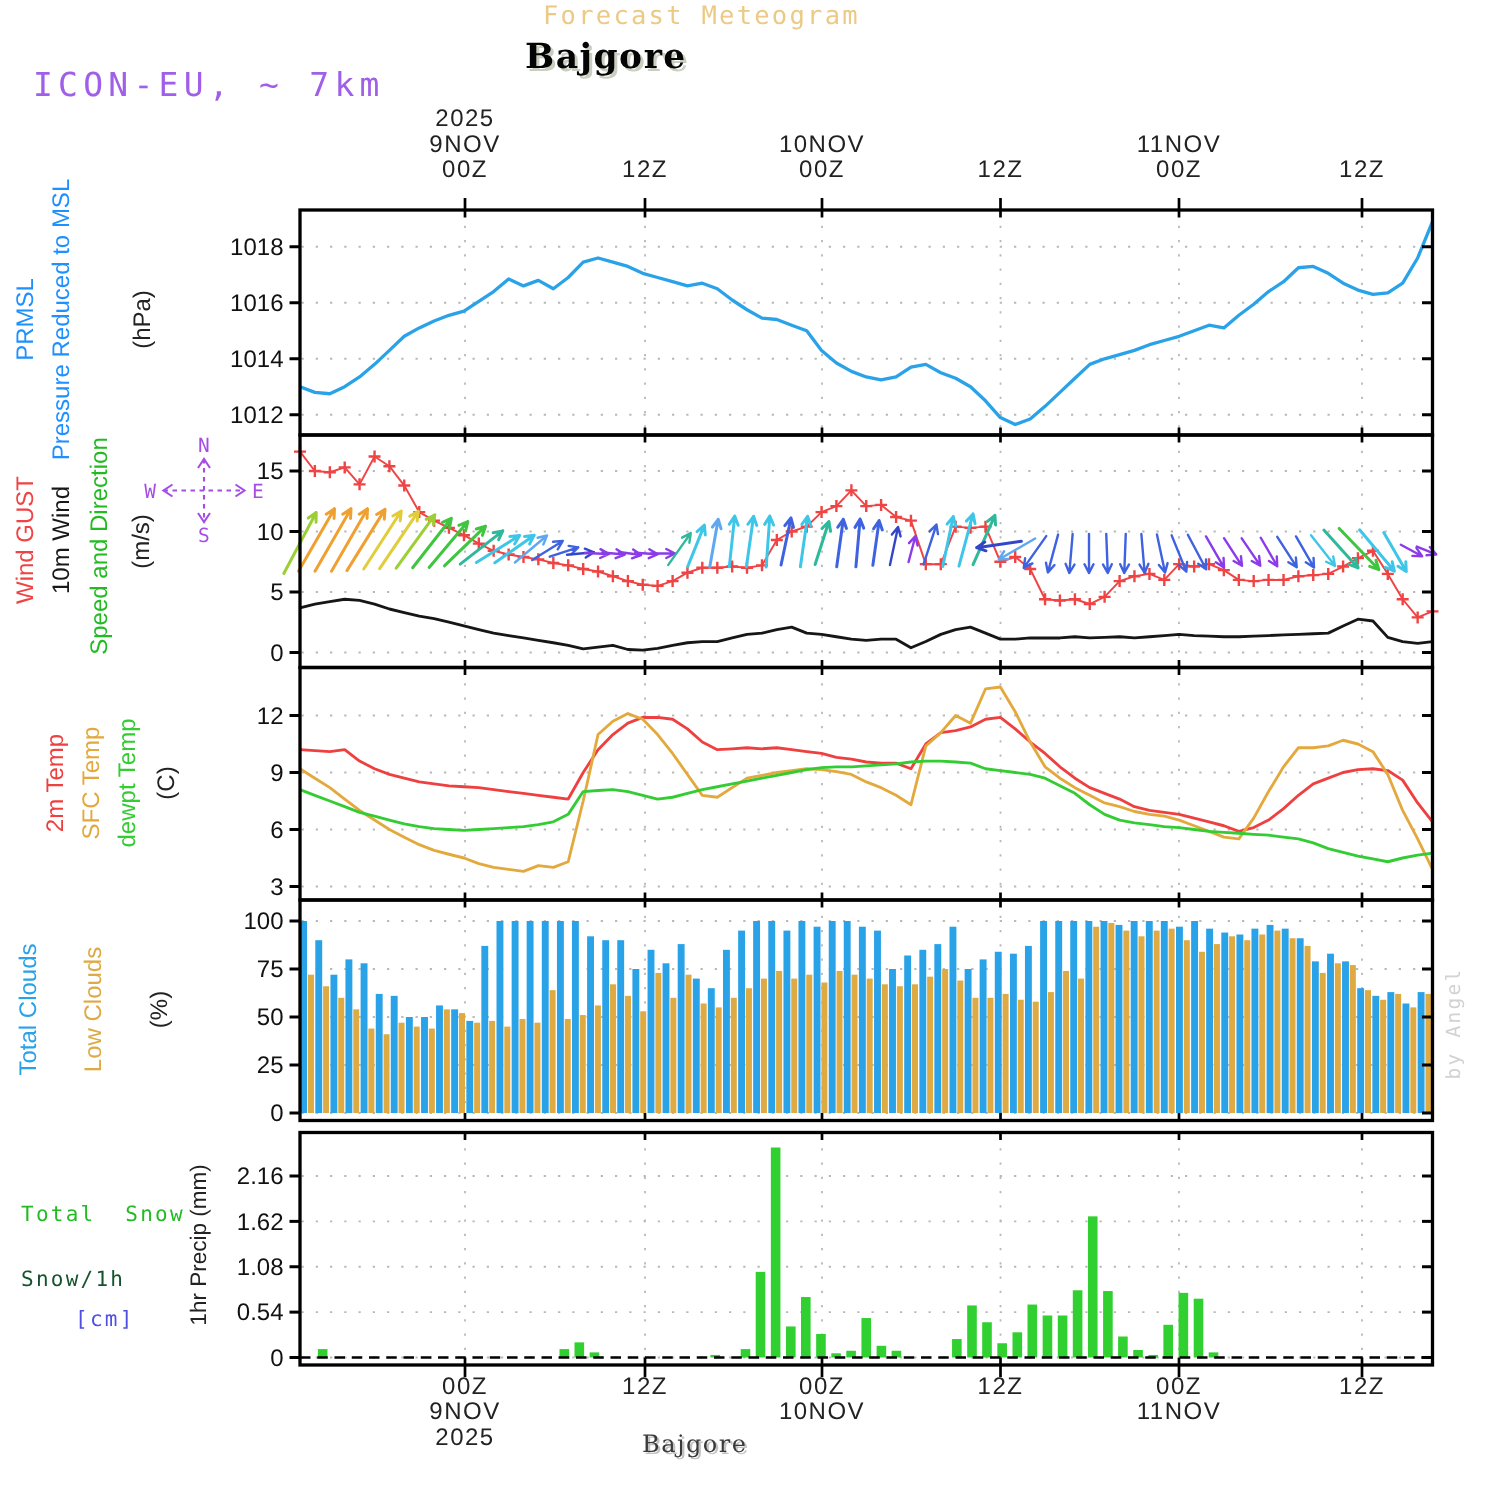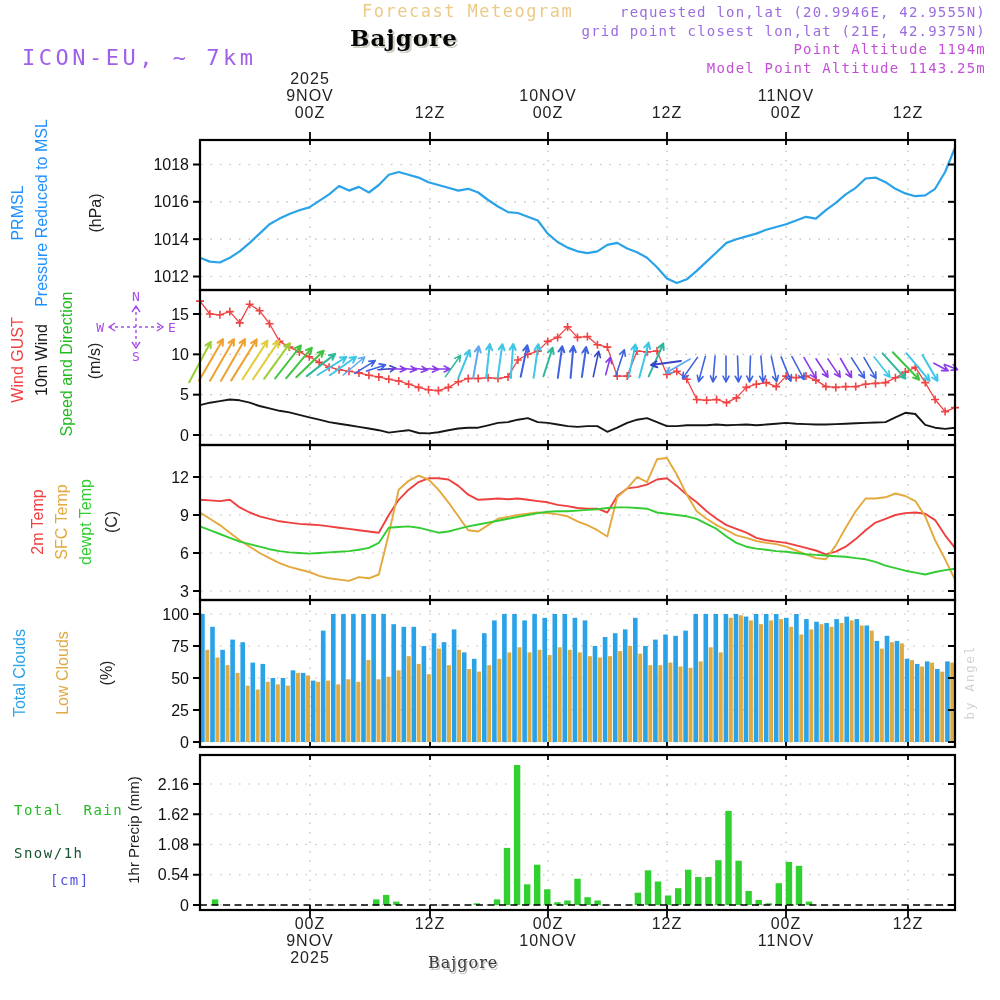--- a/index.html
+++ b/index.html
@@ -519,26 +519,20 @@
         <text x="136" y="301" text-anchor="middle" fill="#a64de8" font-size="13" font-family="&quot;DejaVu Sans Mono&quot;,monospace">N</text>
         <text x="136" y="361" text-anchor="middle" fill="#a64de8" font-size="13" font-family="&quot;DejaVu Sans Mono&quot;,monospace">S</text>
         <text x="104" y="332" text-anchor="end" fill="#a64de8" font-size="13" font-family="&quot;DejaVu Sans Mono&quot;,monospace">W</text>
         <text x="168" y="332" text-anchor="start" fill="#a64de8" font-size="13" font-family="&quot;DejaVu Sans Mono&quot;,monospace">E</text>
       </g>
     </svg>
 
   <div class="hdr-title" style="color: rgb(236, 202, 133);">Forecast Meteogram</div>
   <div class="station-title">Bajgore</div>
 
-  <div class="geo">
-    <div style="color: rgb(155, 107, 224);">requested lon,lat (20.9946E, 42.9555N)</div>
-    <div style="color: rgb(155, 107, 224);">grid point closest lon,lat (21E, 42.9375N)</div>
-    <div style="color: rgb(196, 79, 216);">Point Altitude 1194m</div>
-    <div style="color: rgb(196, 79, 216);">Model Point Altitude 1143.25m</div>
-  </div>
 
   <div class="model" style="color: rgb(160, 95, 232);">ICON-EU, ~ 7km</div>
 
   <div class="vlab" style="left: 18px; top: 213px; color: rgb(30, 144, 255);">PRMSL</div>
   <div class="vlab" style="left: 42px; top: 213px; color: rgb(30, 144, 255);">Pressure Reduced to MSL</div>
   <div class="vlab" style="left:96px;top:213px;color:#222">(hPa)</div>
 
   <div class="vlab" style="left: 18px; top: 360px; color: rgb(240, 67, 67);">Wind GUST</div>
   <div class="vlab" style="left:42px;top:360px;color:#181818">10m Wind</div>
   <div class="vlab" style="left: 67px; top: 364px; color: rgb(34, 187, 34);">Speed and Direction</div>
@@ -546,20 +540,20 @@
 
   <div class="vlab" style="left: 38px; top: 522px; color: rgb(239, 64, 64);">2m Temp</div>
   <div class="vlab" style="left: 62px; top: 522px; color: rgb(227, 169, 60);">SFC Temp</div>
   <div class="vlab" style="left: 86px; top: 522px; color: rgb(51, 204, 51);">dewpt Temp</div>
   <div class="vlab" style="left:112px;top:522px;color:#222">(C)</div>
 
   <div class="vlab" style="left: 20px; top: 673px; color: rgb(42, 162, 232);">Total Clouds</div>
   <div class="vlab" style="left: 63px; top: 673px; color: rgb(221, 170, 68);">Low Clouds</div>
   <div class="vlab" style="left:107px;top:673px;color:#222">(%)</div>
 
-  <div class="hlab" style="left: 14px; top: 802px; color: rgb(34, 187, 34);">Total  Rain</div>
+  <div class="hlab" style="left: 14px; top: 802px; color: rgb(34, 187, 34);">Total  Snow</div>
   <div class="hlab" style="left: 14px; top: 845px; color: #14532d;">Snow/1h</div>
   <div class="hlab" style="left: 50px; top: 872px; color: rgb(80, 80, 224); text-align: right;">[cm]</div>
   <div class="vlab" style="left:133px;top:830px;color:#222;font-size:15px">1hr Precip (mm)</div>
 
   <div class="byangel" style="color: rgb(210, 210, 210);">by Angel</div>
   <div class="footer-station">Bajgore</div>
 </div>
 
 </body></html>

